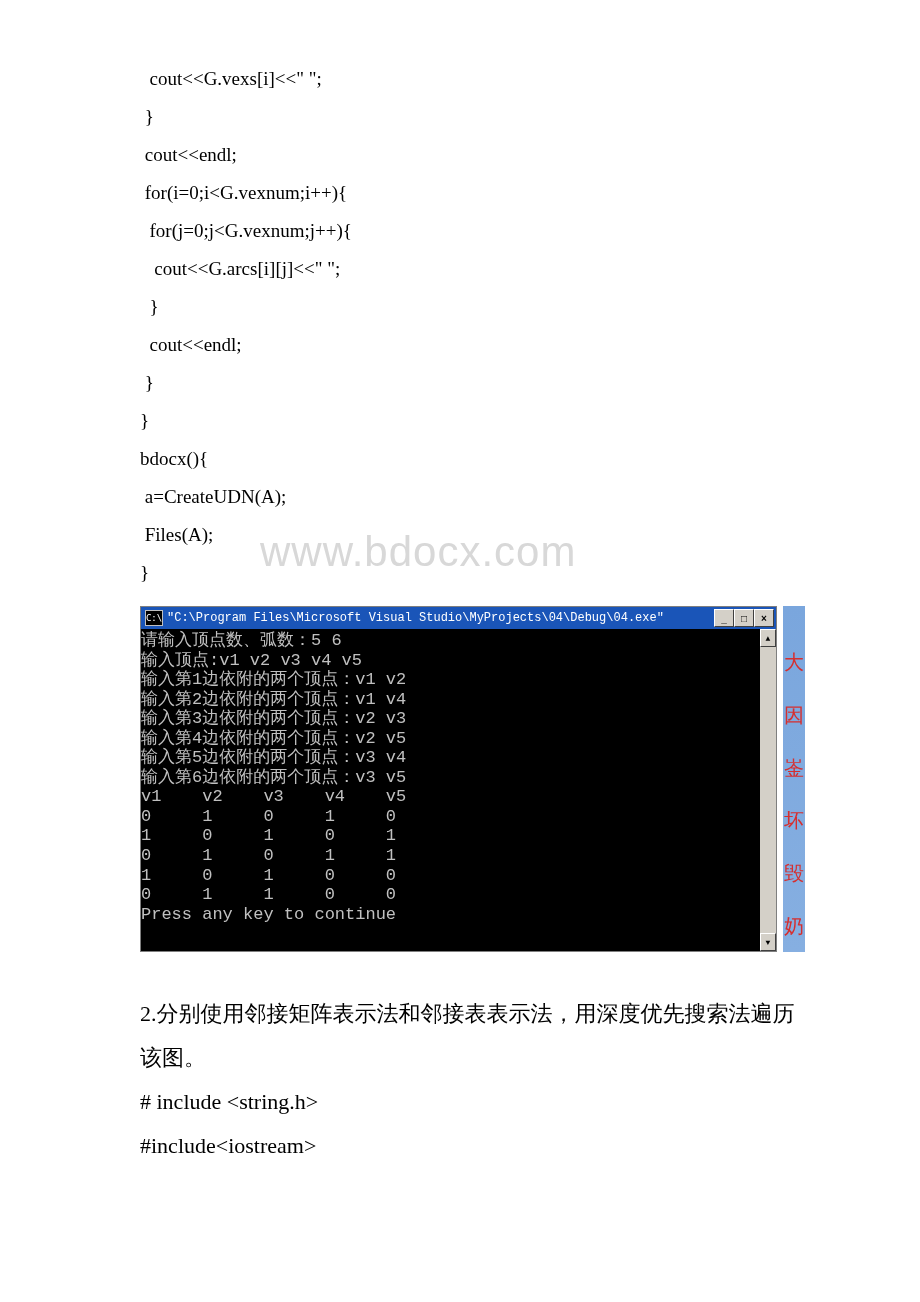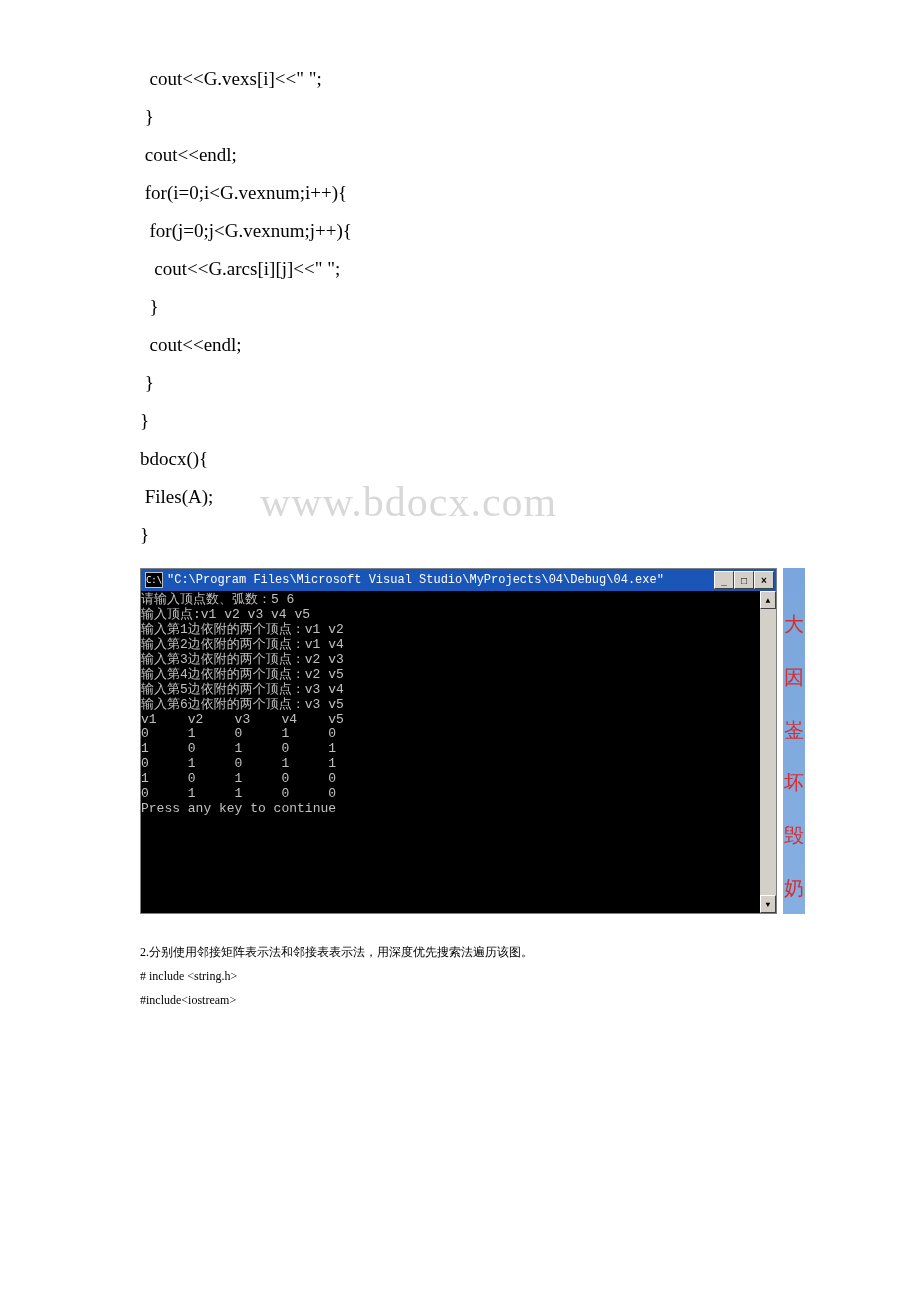--- a/index.html
+++ b/index.html
@@ -17,25 +17,25 @@
     font-size: 19px;
     line-height: 2.0;
     white-space: pre;
     font-family: "Times New Roman", serif;
   }
   .watermark-area {
     position: relative;
   }
   .watermark {
     position: absolute;
-    top: 0px;
+    top: 12px;
     left: 120px;
     font-size: 42px;
     color: #d8d8d8;
-    font-family: Liberation Serif, serif;
+    font-family: Liberation Sans, sans-serif;
     z-index: 0;
     letter-spacing: 1px;
   }
   .watermark-text {
     position: relative;
     z-index: 1;
   }
   .console-wrapper {
     display: flex;
     margin-top: 14px;
@@ -96,21 +96,21 @@
     color: #000000;
     font-weight: bold;
   }
   .console-body {
     display: flex;
     background: #000000;
   }
   .console-content {
     flex: 1;
     color: #c0c0c0;
-    font-size: 13px;
+    font-size: 17px;
     line-height: 1.15;
     padding: 2px 4px 2px 0;
     white-space: pre;
     font-family: "NSimSun", "SimSun", "Courier New", monospace;
     overflow: hidden;
     height: 318px;
   }
   .console-scrollbar {
     width: 16px;
     background: #d4d0c8;
@@ -143,42 +143,43 @@
     align-items: center;
     padding: 38px 0 8px;
   }
   .side-char {
     color: #d62e2e;
     font-size: 20px;
     font-family: "KaiTi","STKaiti",serif;
     line-height: 1.8;
   }
   .text-block {
-    margin-top: 26px;
-    font-size: 12px;
+    margin-top: 40px;
+    font-size: 22px;
     line-height: 2.0;
     font-family: "SimSun","Times New Roman",serif;
   }
 </style>
 </head>
 <body>
 
 <div class="page">
 
   <div class="code-line">  cout&lt;&lt;G.vexs[i]&lt;&lt;" ";</div>
   <div class="code-line"> }</div>
   <div class="code-line"> cout&lt;&lt;endl;</div>
   <div class="code-line"> for(i=0;i&lt;G.vexnum;i++){</div>
   <div class="code-line">  for(j=0;j&lt;G.vexnum;j++){</div>
   <div class="code-line">   cout&lt;&lt;G.arcs[i][j]&lt;&lt;" ";</div>
   <div class="code-line">  }</div>
   <div class="code-line">  cout&lt;&lt;endl;</div>
   <div class="code-line"> }</div>
   <div class="code-line">}</div>
   <div class="code-line">bdocx(){</div>
+  <div class="code-line"> a=CreateUDN(A);</div>
 
   <div class="watermark-area">
     <div class="watermark">www.bdocx.com</div>
     <div class="watermark-text">
       <div class="code-line"> Files(A);</div>
       <div class="code-line">}</div>
     </div>
   </div>
 
   <div class="console-wrapper">

